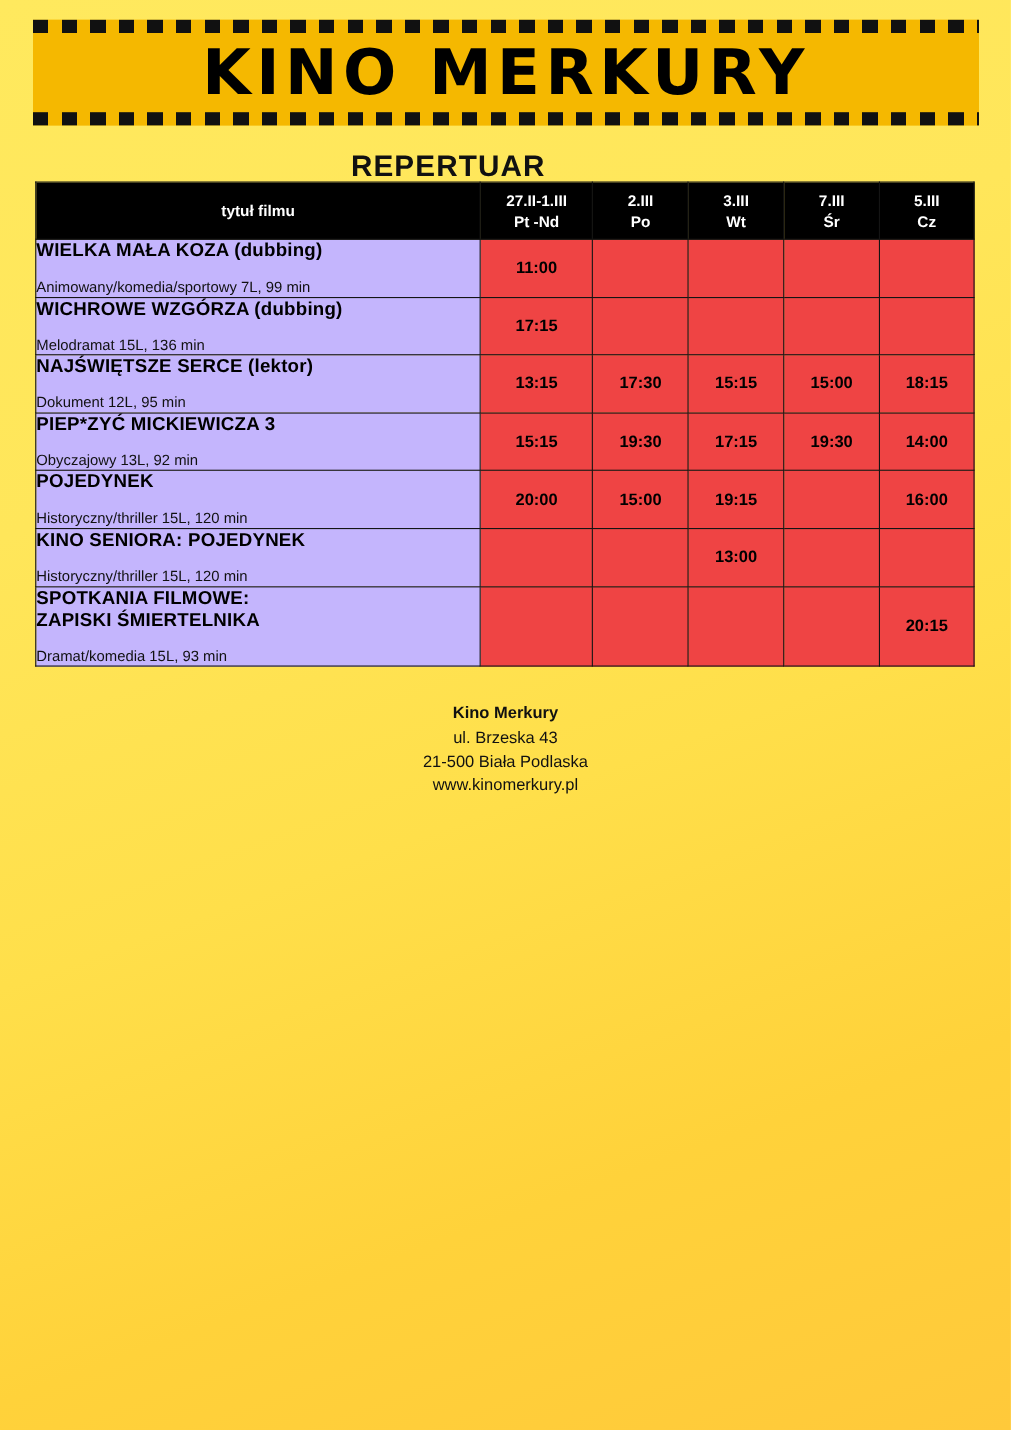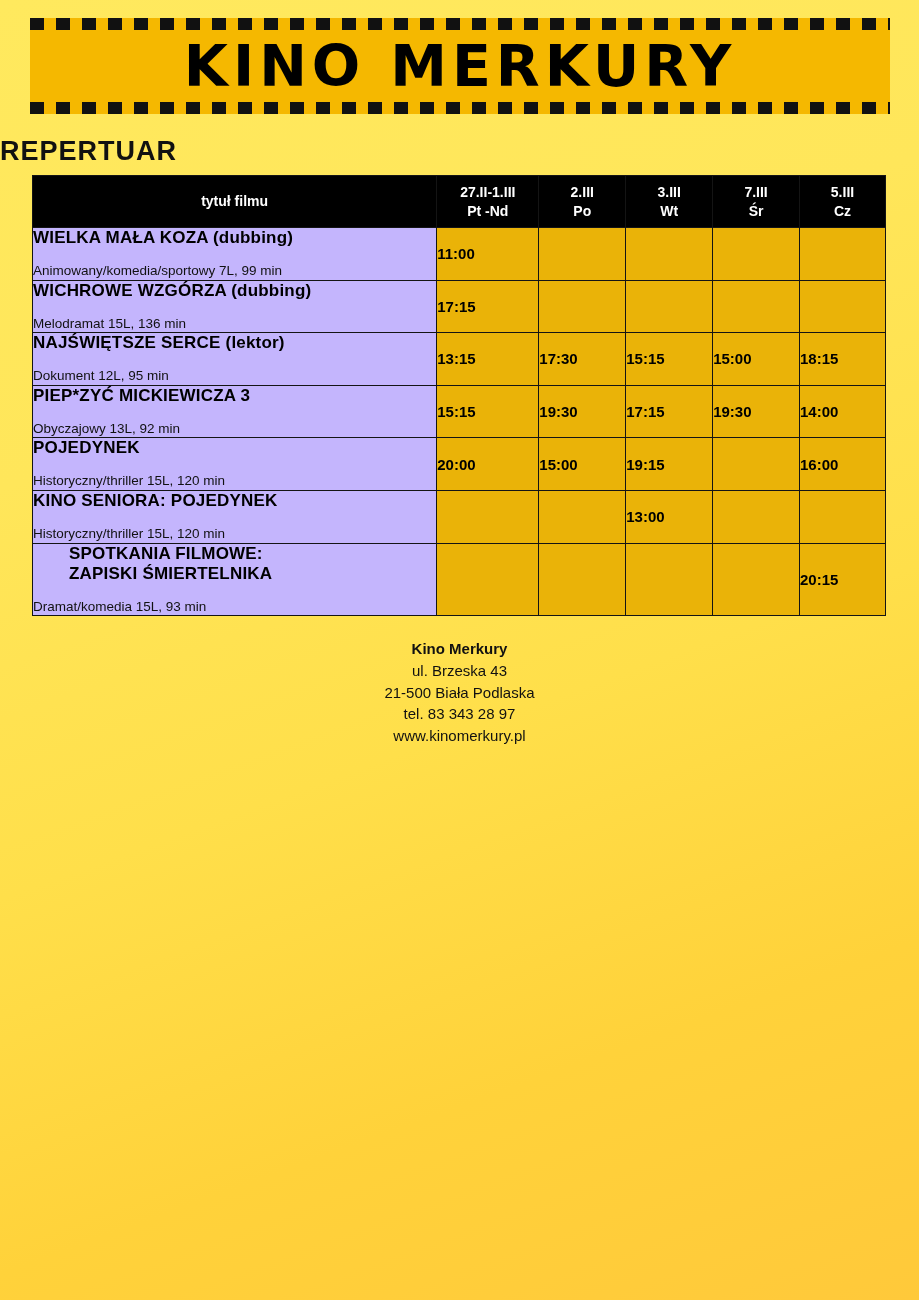--- a/index.html
+++ b/index.html
@@ -51,31 +51,32 @@
     color: #000;
     white-space: nowrap;
   }
 
   
   .repertuar {
     position: absolute;
     top: 136px;
     left: 0;
     width: 815px;
+    text-align: center;
     font-size: 27px;
     font-weight: bold;
     color: #111;
     letter-spacing: 1px;
   }
 
   
   .schedule-wrap {
     position: absolute;
     left: 32px;
-    top: 175px;
+    top: 165px;
     width: 726px;
   }
   table.schedule {
     border-collapse: collapse;
     width: 854px;
     table-layout: fixed;
   }
   table.schedule th, table.schedule td {
     border: 1px solid #141414;
     padding: 0;
@@ -103,22 +104,22 @@
     line-height: 1.18;
     letter-spacing: 0.2px;
   }
   td.film .g {
     font-size: 13.5px;
     color: #111;
     line-height: 1.3;
     margin-top: 14px;
   }
   td.time {
-    background: #eab308;
-    text-align: left;
+    background: #ef4444;
+    text-align: center;
     vertical-align: middle;
     font-size: 15px;
     font-weight: bold;
     color: #000;
   }
 
   
   .footer {
     position: absolute;
     top: 638px;
@@ -248,33 +249,32 @@
         </td>
         <td class="time"></td>
         <td class="time"></td>
         <td class="time">13:00</td>
         <td class="time"></td>
         <td class="time"></td>
       </tr>
 
       <tr>
         <td class="film">
-          <div class="t" style="white-space: pre-line; padding-left: 36px;">SPOTKANIA FILMOWE:
+          <div class="t" style="white-space: pre-line;">SPOTKANIA FILMOWE:
 ZAPISKI ŚMIERTELNIKA</div>
           <div class="g">Dramat/komedia 15L, 93 min</div>
         </td>
         <td class="time"></td>
         <td class="time"></td>
         <td class="time"></td>
         <td class="time"></td>
         <td class="time">20:15</td>
       </tr>
     </tbody>
   </table>
 </div>
 
 <div class="footer">
   <div class="name">Kino Merkury</div>
   <div>ul. Brzeska 43</div>
   <div>21-500 Biała Podlaska</div>
-  <div>tel. 83 343 28 97</div>
   <div>www.kinomerkury.pl</div>
 </div>
 
 </body></html>

